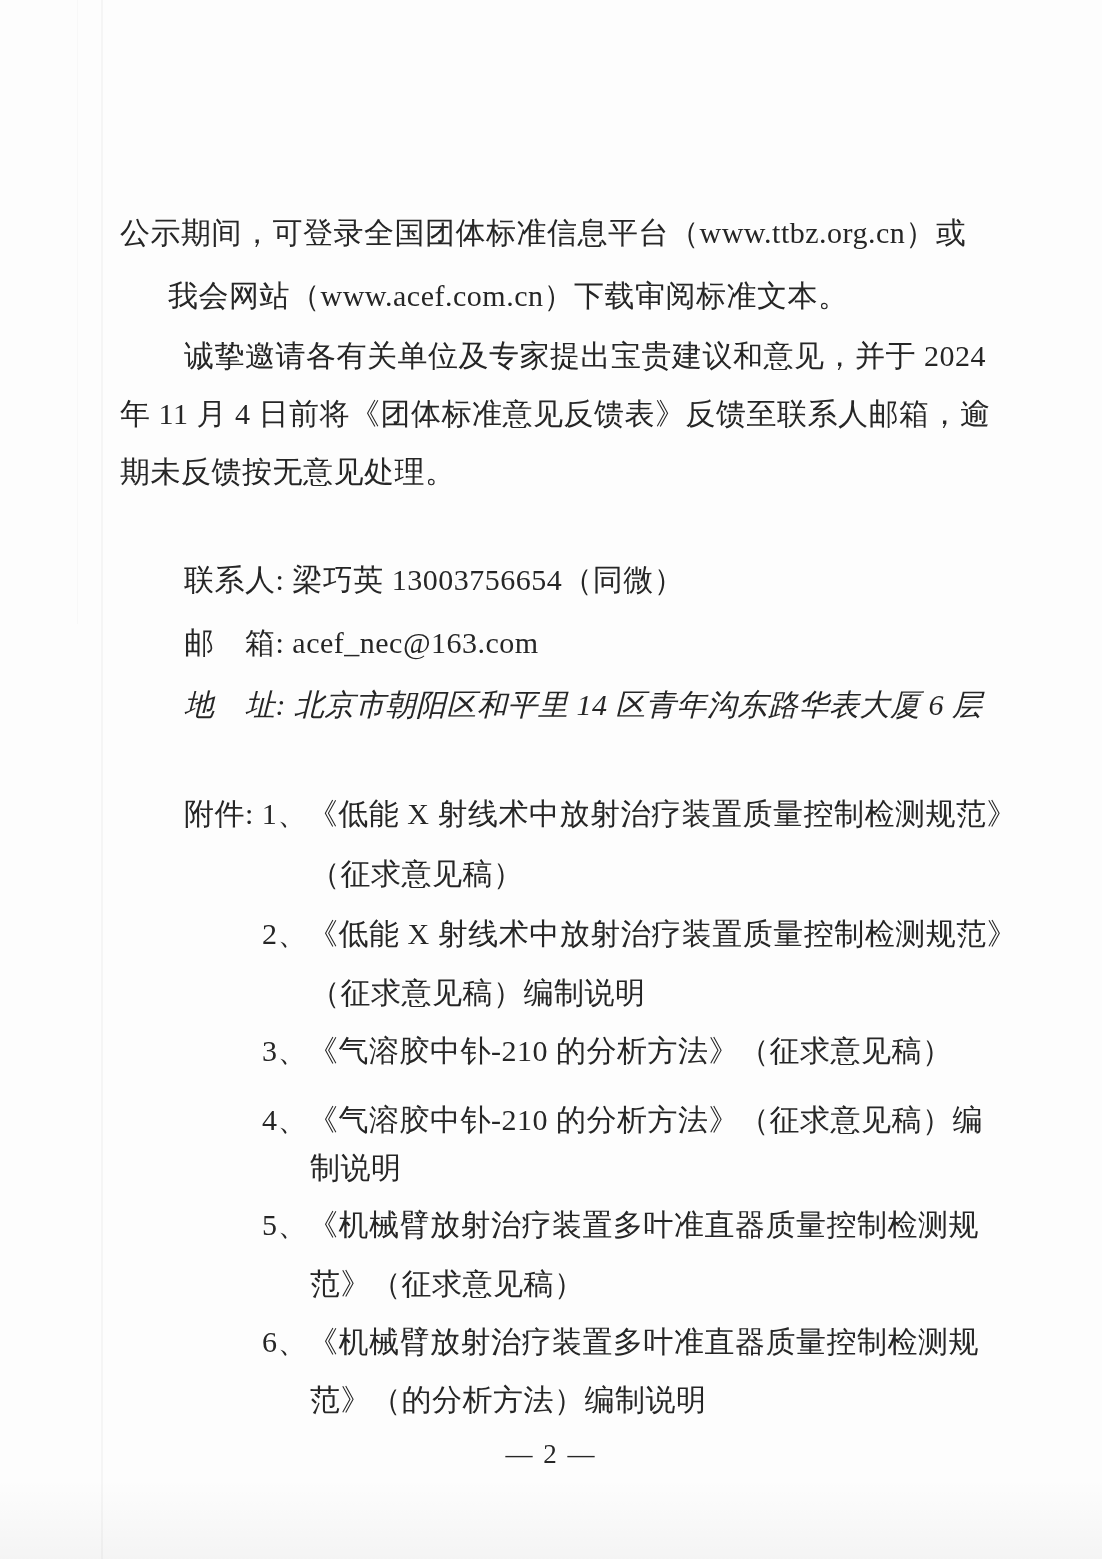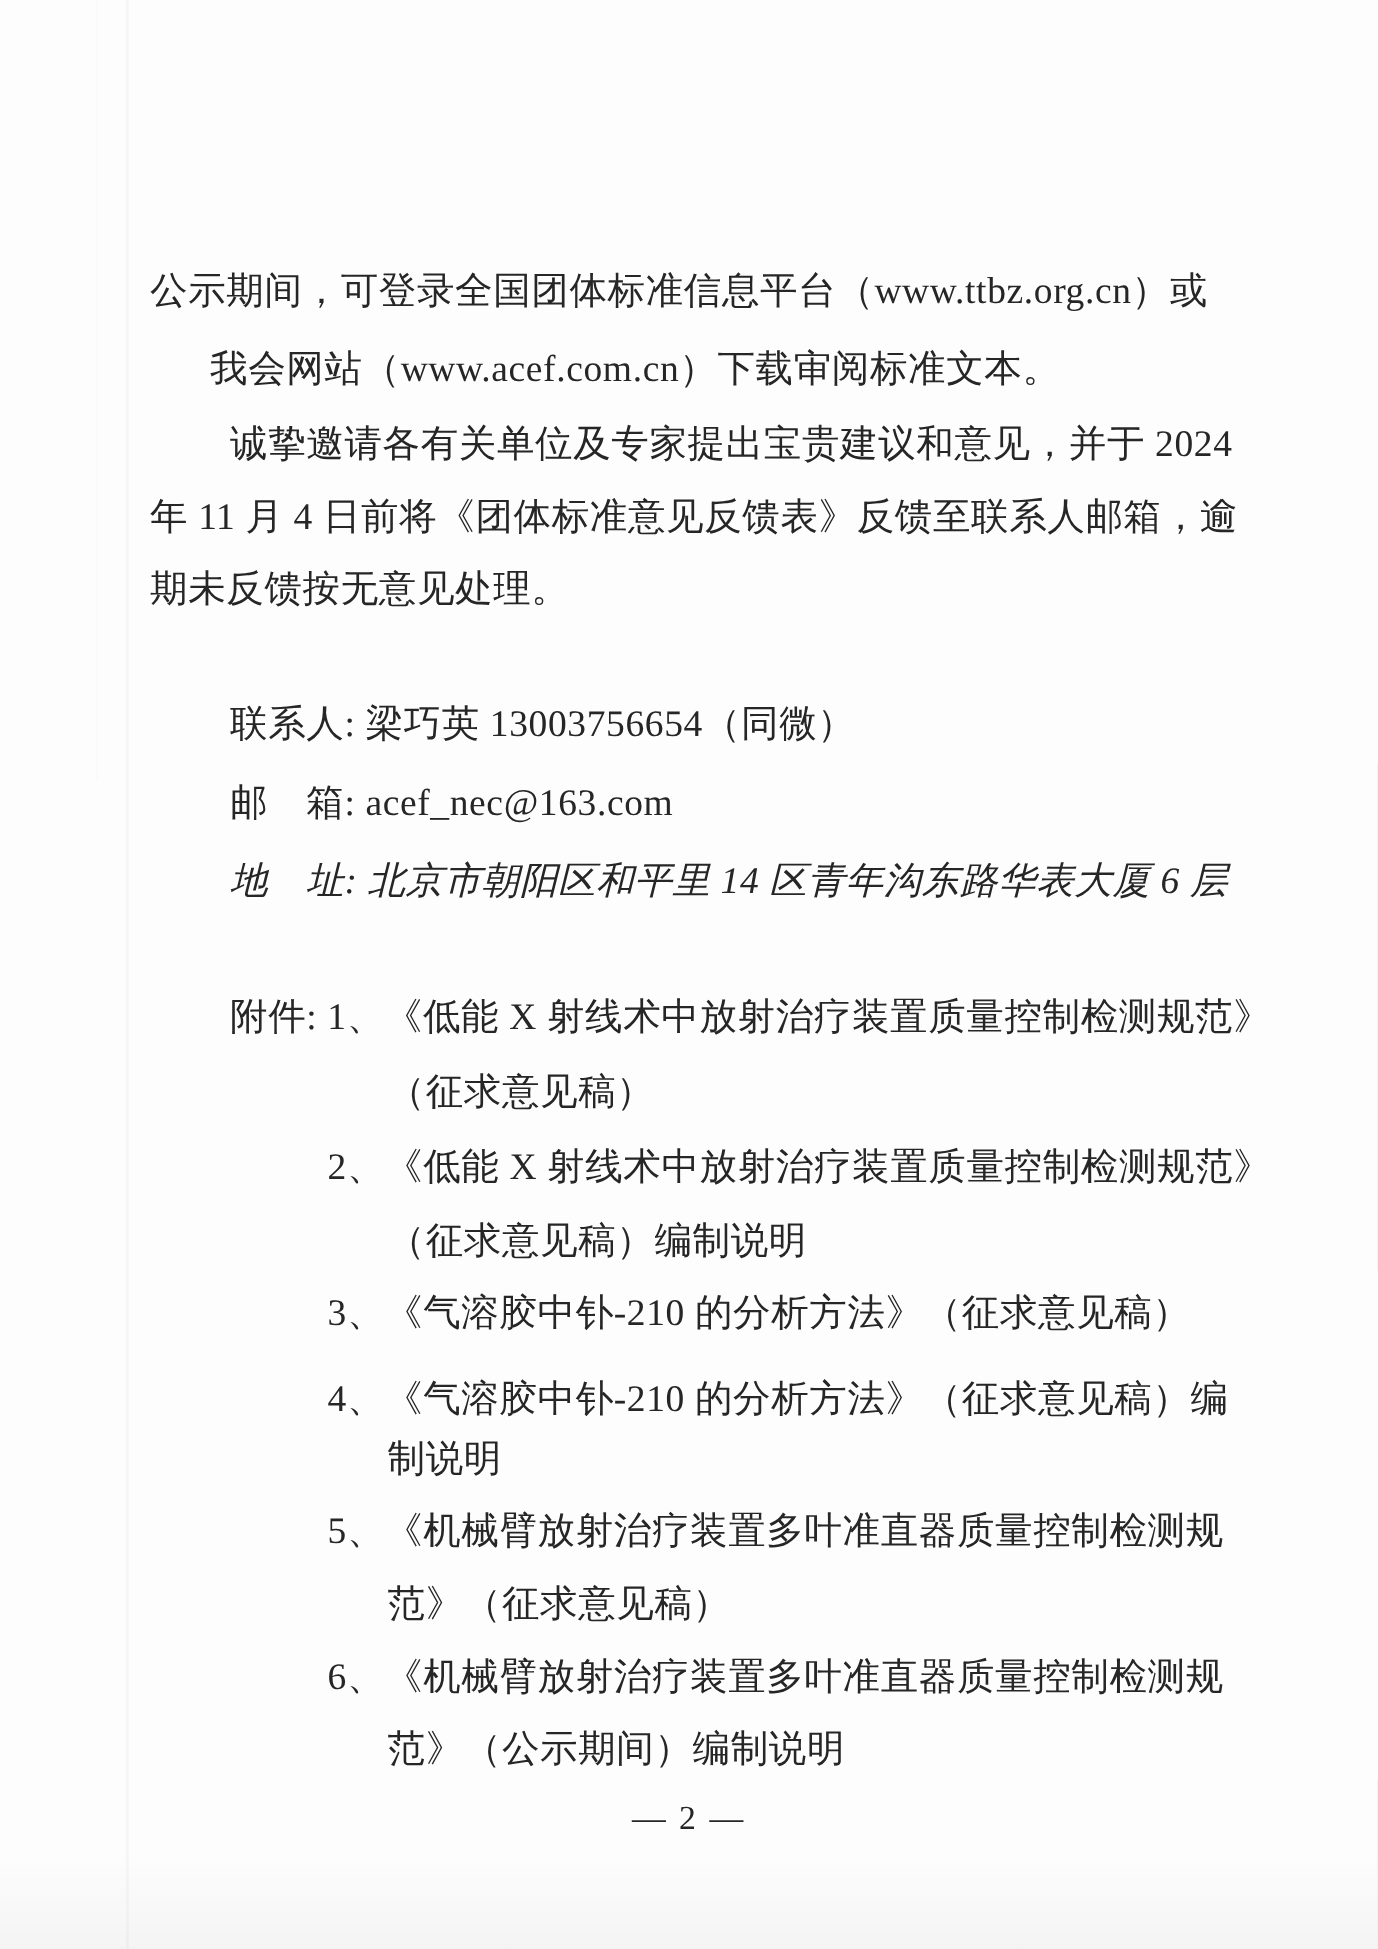--- a/index.html
+++ b/index.html
@@ -80,18 +80,18 @@
 
   <div class="tline" style="top:1032px; left:262px;">3、《气溶胶中钋-210 的分析方法》（征求意见稿）</div>
 
   <div class="tline" style="top:1101px; left:262px;">4、《气溶胶中钋-210 的分析方法》（征求意见稿）编</div>
   <div class="tline" style="top:1149px; left:310px;">制说明</div>
 
   <div class="tline" style="top:1206px; left:262px;">5、《机械臂放射治疗装置多叶准直器质量控制检测规</div>
   <div class="tline" style="top:1265px; left:310px;">范》（征求意见稿）</div>
 
   <div class="tline" style="top:1323px; left:262px;">6、《机械臂放射治疗装置多叶准直器质量控制检测规</div>
-  <div class="tline" style="top:1381px; left:310px;">范》（公示期间）编制说明</div>
+  <div class="tline" style="top:1381px; left:310px;">范》（的分析方法）编制说明</div>
 
   <div class="footer-line" style="top:1438px;">— 2 —</div>
 
   <div class="scan-bottom-band"></div>
 </div>
 
 </body></html>

